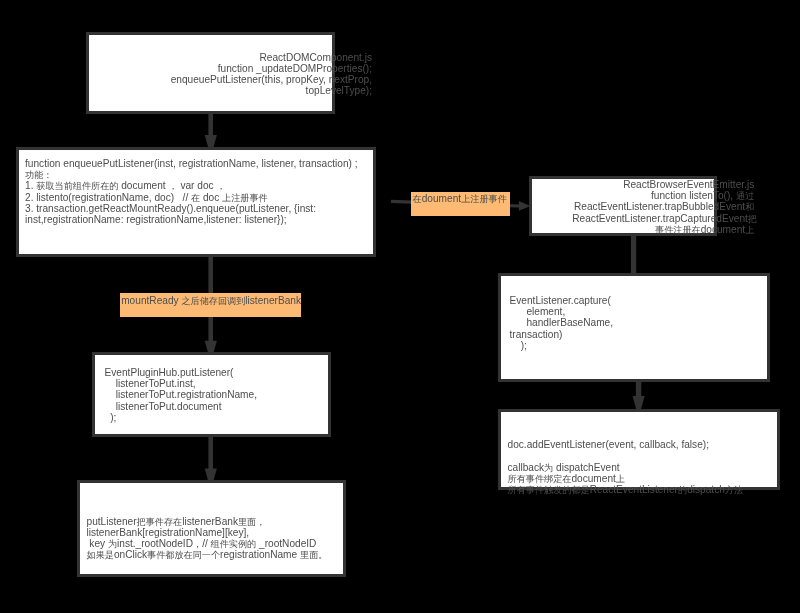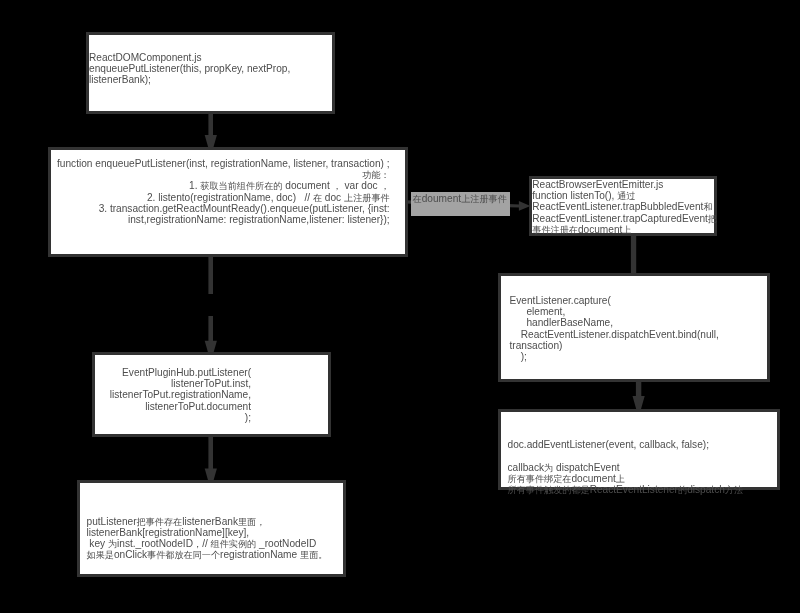--- a/index.html
+++ b/index.html
@@ -4,22 +4,22 @@
 <title>Flow Diagram</title>
 <style>
   html,body{margin:0;padding:0;background:#000000;width:800px;height:613px;overflow:hidden;}
   body{font-family:"Liberation Sans","DejaVu Sans",sans-serif;-webkit-font-smoothing:antialiased;}
   #canvas{position:relative;width:800px;height:613px;background:#000000;}
   svg#edges{position:absolute;left:0;top:0;width:800px;height:613px;pointer-events:none;}
   .node{position:absolute;background:#ffffff;border:3px solid #333333;box-sizing:border-box;color:#4d4d4d;
         font-size:10.15px;white-space:pre;}
   .ln{height:11.2px;line-height:11.2px;overflow:visible;white-space:pre;}
   .node .txt{position:absolute;}
-  .elabel{position:absolute;background:#a3a3a3;color:#4d4d4d;font-size:10.15px;line-height:11.2px;white-space:pre;box-sizing:border-box;}
-  .ctr{text-align:left;width:100%;}
+  .elabel{position:absolute;background:#fdba74;color:#4d4d4d;font-size:10.15px;line-height:11.2px;white-space:pre;box-sizing:border-box;}
+  .ctr{text-align:right;width:100%;padding-left:40px;}
   .cjk{font-size:0.9em;line-height:inherit;vertical-align:baseline;font-family:Liberation Mono, monospace;}
 </style>
 </head>
 <body>
 
 <div id="canvas">
 
   <svg id="edges" viewBox="0 0 800 613">
     <g fill="#333333" stroke="none">
       <rect x="208.4" y="113" width="4.6" height="22.5"></rect>
@@ -40,43 +40,44 @@
     </g>
     <g stroke="#333333" fill="none">
       <line x1="390.9" y1="201.4" x2="519.5" y2="206.0" stroke-width="3.1"></line>
     </g>
     <g fill="#333333" stroke="none">
       <path d="M518.9 201.1 L518.9 210.8 L530.4 206 Z"></path>
     </g>
   </svg>
 
   <div class="node" id="n-react-dom-component" style="left:86px;top:32px;width:249px;height:81.5px;">
-    <div class="txt ctr" style="left:0;top:16.5px;"><div class="ln">ReactDOMComponent.js</div><div class="ln">enqueuePutListener(this, propKey, nextProp,</div><div class="ln">listenerBank);</div></div>
+    <div class="txt ctr" style="left:0;top:16.5px;"><div class="ln">ReactDOMComponent.js</div><div class="ln">function _updateDOMProperties();</div><div class="ln">enqueuePutListener(this, propKey, nextProp,</div><div class="ln">topLevelType);</div></div>
   </div>
 
-  <div class="node" id="n-enqueue-put-listener" style="left:48px;top:147px;width:359.5px;height:109.5px;text-align:right;">
+  <div class="node" id="n-enqueue-put-listener" style="left:16px;top:147px;width:359.5px;height:109.5px;">
     <div class="txt" style="left:6px;top:8px;"><div class="ln">function enqueuePutListener(inst, registrationName, listener, transaction) ;</div><div class="ln"><span class="cjk">功能：</span></div><div class="ln">1. <span class="cjk">获取当前组件所在的</span> document <span class="cjk">，</span> var doc <span class="cjk">，</span></div><div class="ln">2. listento(registrationName, doc)   // <span class="cjk">在</span> doc <span class="cjk">上注册事件</span></div><div class="ln">3. transaction.getReactMountReady().enqueue(putListener, {inst:</div><div class="ln">inst,registrationName: registrationName,listener: listener});</div></div>
   </div>
 
   <div class="node" id="n-event-plugin-hub" style="left:91.5px;top:352px;width:239.5px;height:85px;">
-    <div class="txt" style="left:4px;top:12px;text-align:right;"><div class="ln">EventPluginHub.putListener(</div><div class="ln">    listenerToPut.inst,</div><div class="ln">    listenerToPut.registrationName,</div><div class="ln">    listenerToPut.document</div><div class="ln">  );</div></div>
+    <div class="txt" style="left:10px;top:12px;"><div class="ln">EventPluginHub.putListener(</div><div class="ln">    listenerToPut.inst,</div><div class="ln">    listenerToPut.registrationName,</div><div class="ln">    listenerToPut.document</div><div class="ln">  );</div></div>
   </div>
 
   <div class="node" id="n-put-listener-store" style="left:77px;top:480.25px;width:268.75px;height:97px;">
     <div class="txt" style="left:6.5px;top:32.5px;"><div class="ln">putListener<span class="cjk">把事件存在</span>listenerBank<span class="cjk">里面，</span></div><div class="ln">listenerBank[registrationName][key],</div><div class="ln"> key <span class="cjk">为</span>inst._rootNodeID<span class="cjk">，</span>// <span class="cjk">组件实例的</span> _rootNodeID</div><div class="ln"><span class="cjk">如果是</span>onClick<span class="cjk">事件都放在同一个</span>registrationName <span class="cjk">里面。</span></div></div>
   </div>
 
   <div class="node" id="n-react-browser-event-emitter" style="left:529.25px;top:176px;width:188px;height:59.75px;">
     <div class="txt ctr" style="left:0;top:0px;"><div class="ln">ReactBrowserEventEmitter.js</div><div class="ln">function listenTo(), <span class="cjk">通过</span></div><div class="ln">ReactEventListener.trapBubbledEvent<span class="cjk">和</span></div><div class="ln">ReactEventListener.trapCapturedEvent<span class="cjk">把</span></div><div class="ln"><span class="cjk">事件注册在</span>document<span class="cjk">上</span></div></div>
   </div>
 
   <div class="node" id="n-event-listener-capture" style="left:497.5px;top:273px;width:272.5px;height:108.75px;">
-    <div class="txt" style="left:9px;top:19px;"><div class="ln">EventListener.capture(</div><div class="ln">      element,</div><div class="ln">      handlerBaseName,</div><div class="ln">    ReactEventListener.dispatchEvent.bind(null,</div><div class="ln">transaction)</div><div class="ln">    );</div></div>
+    <div class="txt" style="left:9px;top:19px;"><div class="ln">EventListener.capture(</div><div class="ln">      element,</div><div class="ln">      handlerBaseName,</div><div class="ln">transaction)</div><div class="ln">    );</div></div>
   </div>
 
   <div class="node" id="n-doc-add-event-listener" style="left:497.5px;top:409.25px;width:282.5px;height:81px;">
     <div class="txt" style="left:7px;top:27px;"><div class="ln">doc.addEventListener(event, callback, false);</div><div class="ln">&nbsp;</div><div class="ln">callback<span class="cjk">为</span> dispatchEvent</div><div class="ln"><span class="cjk">所有事件绑定在</span>document<span class="cjk">上</span></div><div class="ln"><span class="cjk">所有事件触发的都是</span>ReactEventListener<span class="cjk">的</span>dispatch<span class="cjk">方法</span></div></div>
   </div>
 
+  <div class="elabel" id="l-mount-ready" style="left:119.8px;top:292.8px;width:181.3px;height:24.1px;padding-left:1.4px;padding-top:2px;"><div class="ln">mountReady <span class="cjk">之后储存回调到</span>listenerBank</div></div>
 
   <div class="elabel" id="l-register-on-document" style="left:410.8px;top:191.9px;width:99.2px;height:23.7px;padding-left:1.8px;padding-top:1px;"><div class="ln"><span class="cjk">在</span>doument<span class="cjk">上注册事件</span></div></div>
 
 </div>
 
 </body></html>

